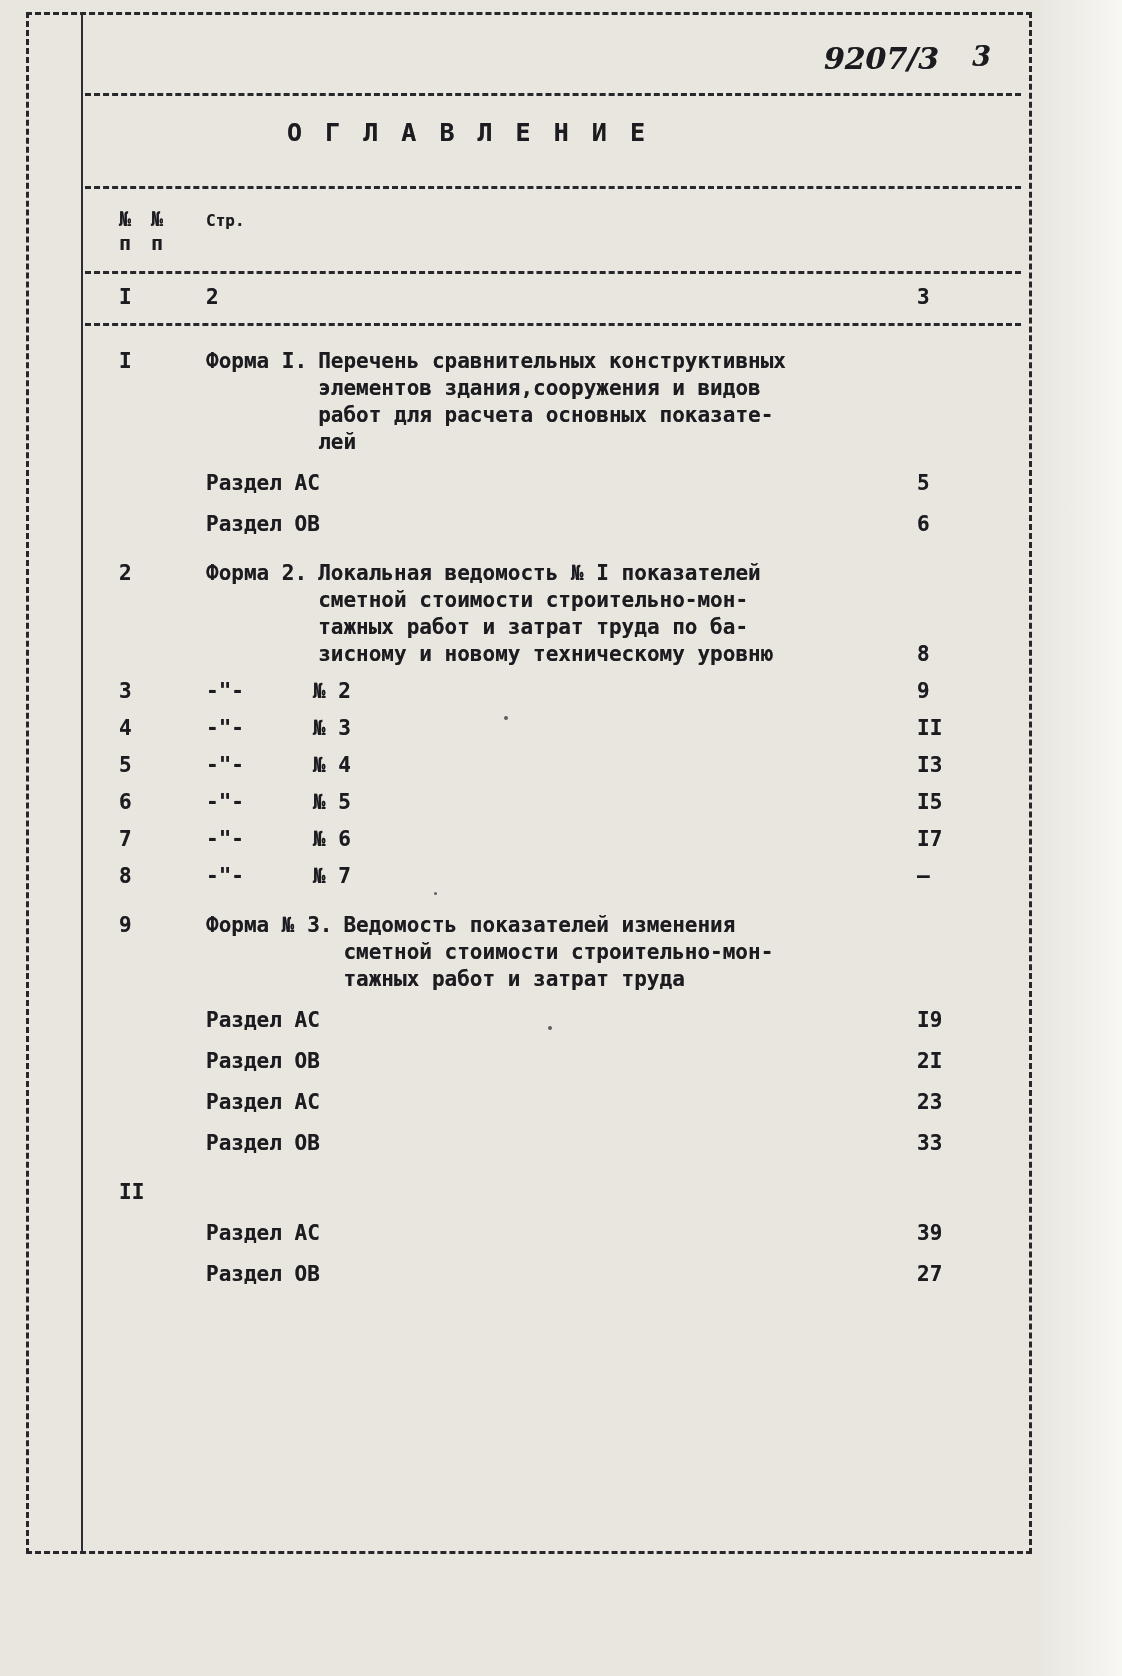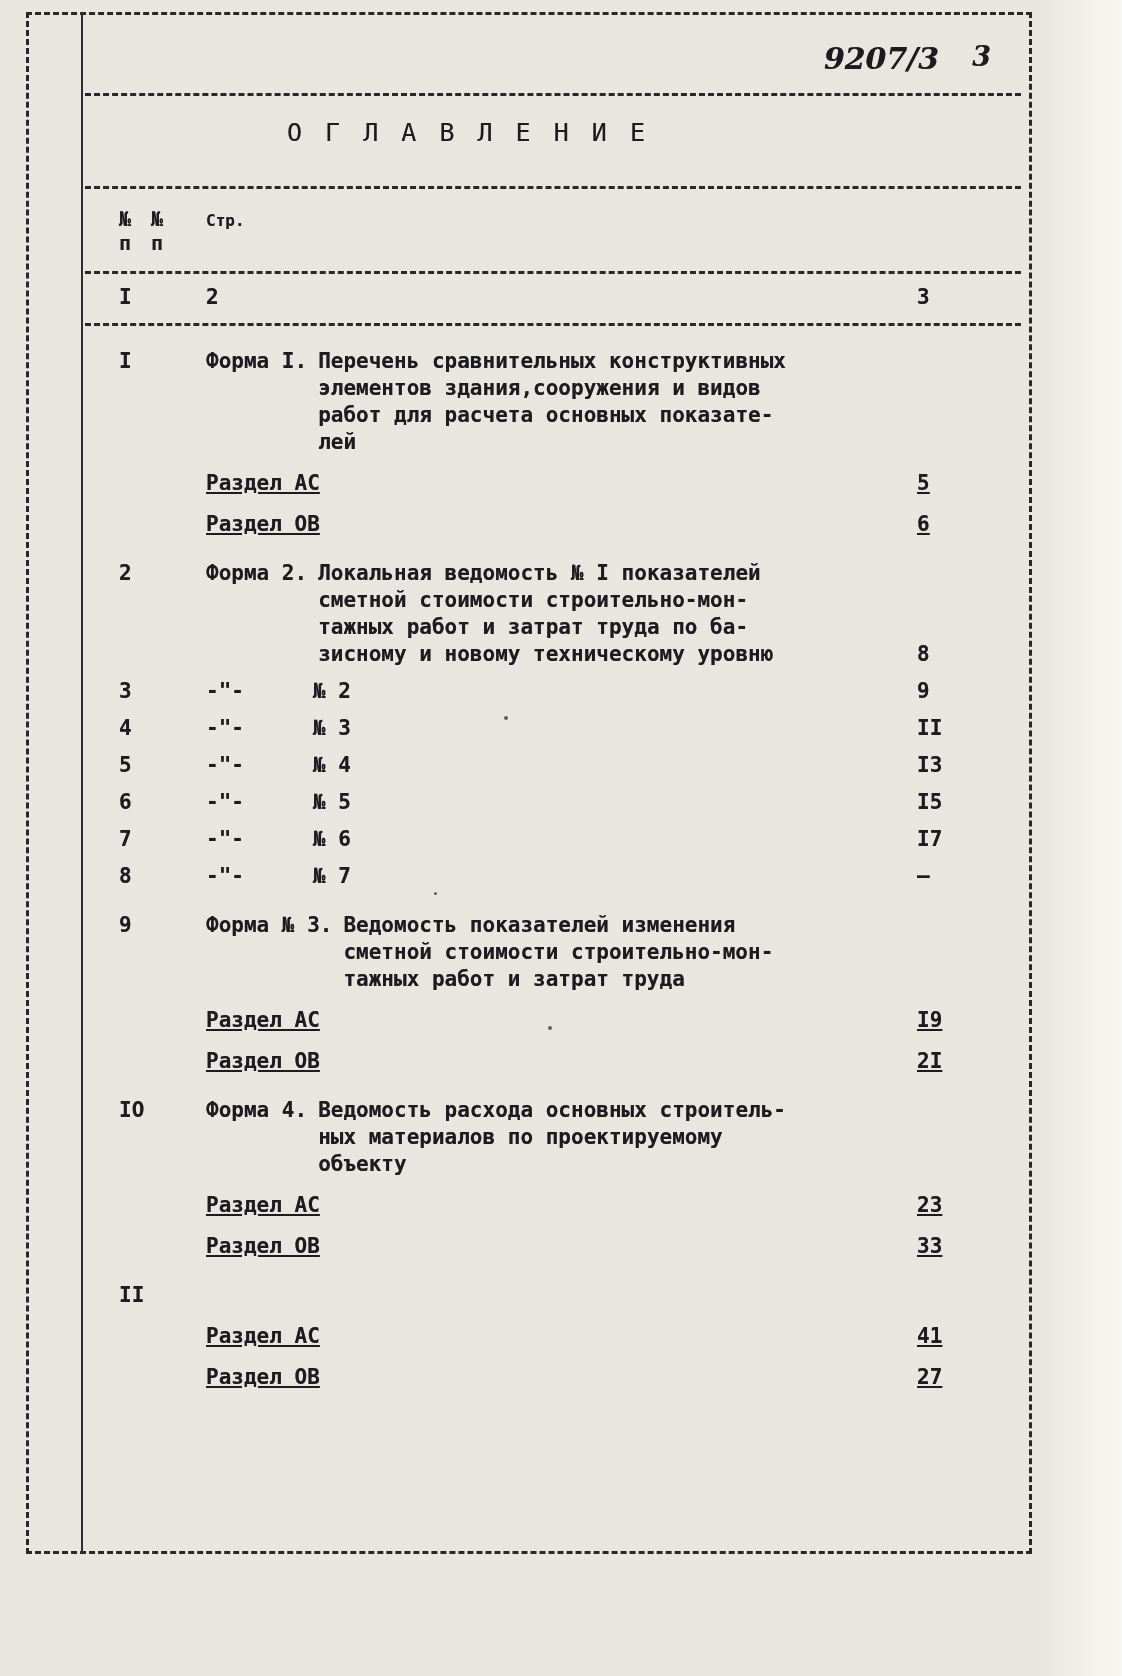--- a/index.html
+++ b/index.html
@@ -31,37 +31,37 @@
     text-shadow: 0 0 0.6px rgba(25,25,30,0.55);
   }
   .toprow { display: flex; align-items: flex-start; padding: 26px 18px 0 28px; height: 78px; }
   .hand { font-family: "DejaVu Serif", serif; font-style: italic; font-weight: 700; }
   .doc-num { font-size: 29px; letter-spacing: 1px; }
   .spacer { flex: 1; }
   .code { font-size: 30px; margin-right: 33px; }
   .pagenum { font-size: 27px; margin-right: 12px; }
   .rule { border: none; border-top: 3px dashed #27272c; margin: 0; height: 0; }
   .title-wrap { text-align: center; padding-right: 170px; margin-top: 22px; height: 34px; }
-  .title { display: inline-block; font-size: 25px; font-weight: 400; letter-spacing: 4px; }
+  .title { display: inline-block; font-size: 25px; font-weight: 700; letter-spacing: 4px; }
   .rule-2 { margin-top: 34px; }
   .thead { display: flex; align-items: flex-start; margin-top: 18px; }
   .c-num { flex: none; width: 121px; padding-left: 34px; }
   .c-body { flex: 1; }
   .c-page { flex: none; width: 104px; }
   .thead .c-num { font-weight: 700; font-size: 20px; line-height: 24px; }
   .thead .c-num span { display: block; letter-spacing: 4px; }
   .thead .c-body { text-align: center; padding-right: 150px; font-size: 22px; font-weight: 700; letter-spacing: 2px; padding-top: 4px; }
   .thead .c-page { font-weight: 700; font-size: 16px; padding-top: 4px; }
   .rule-3 { margin-top: 16px; }
   .index-row { display: flex; margin-top: 10px; font-size: 21px; font-weight: 600; line-height: 27px; }
   .rule-4 { margin-top: 12px; }
   #entries { margin-top: 6px; }
   .row { display: flex; align-items: flex-start; font-size: 21px; line-height: 27px; font-weight: 600; }
   .row-form { margin-top: 22px; }
-  .row-section { margin-top: 14px; text-decoration: underline; }
+  .row-section { margin-top: 14px; }
   .row-ditto { margin-top: 10px; }
   .lbl { margin-right: 11px; white-space: nowrap; }
   .txt { display: inline-block; white-space: pre-line; vertical-align: top; }
   .row-ditto .txt { margin-left: 58px; }
   .page-bottom .c-page { align-self: flex-end; }
   .speck { position: absolute; width: 4px; height: 4px; border-radius: 50%; background: #3a3a3e; opacity: .8; }
   .speck-1 { left: 504px; top: 716px; }
   .speck-2 { left: 548px; top: 1026px; }
   .speck-3 { left: 434px; top: 892px; width: 3px; height: 3px; }
 </style>
@@ -187,27 +187,20 @@
     <div class="c-body"><span class="lbl">Раздел АС</span><span class="txt"></span></div>
     <div class="c-page">I9</div>
   </div>
 
   <div class="row row-section">
     <div class="c-num"></div>
     <div class="c-body"><span class="lbl">Раздел ОВ</span><span class="txt"></span></div>
     <div class="c-page">2I</div>
   </div>
 
-  <div class="row row-form">
-    <div class="c-num">IO</div>
-    <div class="c-body"><span class="lbl">Форма 4.</span><span class="txt">Ведомость расхода основных строитель-
-ных материалов по проектируемому
-объекту</span></div>
-    <div class="c-page"></div>
-  </div>
 
   <div class="row row-section">
     <div class="c-num"></div>
     <div class="c-body"><span class="lbl">Раздел АС</span><span class="txt"></span></div>
     <div class="c-page">23</div>
   </div>
 
   <div class="row row-section">
     <div class="c-num"></div>
     <div class="c-body"><span class="lbl">Раздел ОВ</span><span class="txt"></span></div>
@@ -215,21 +208,21 @@
   </div>
 
   <div class="row row-form">
     <div class="c-num">II</div>
     <div class="c-page"></div>
   </div>
 
   <div class="row row-section">
     <div class="c-num"></div>
     <div class="c-body"><span class="lbl">Раздел АС</span><span class="txt"></span></div>
-    <div class="c-page">41</div>
+    <div class="c-page">39</div>
   </div>
 
   <div class="row row-section">
     <div class="c-num"></div>
     <div class="c-body"><span class="lbl">Раздел ОВ</span><span class="txt"></span></div>
     <div class="c-page">27</div>
   </div>
 </div>
 
   </div>

